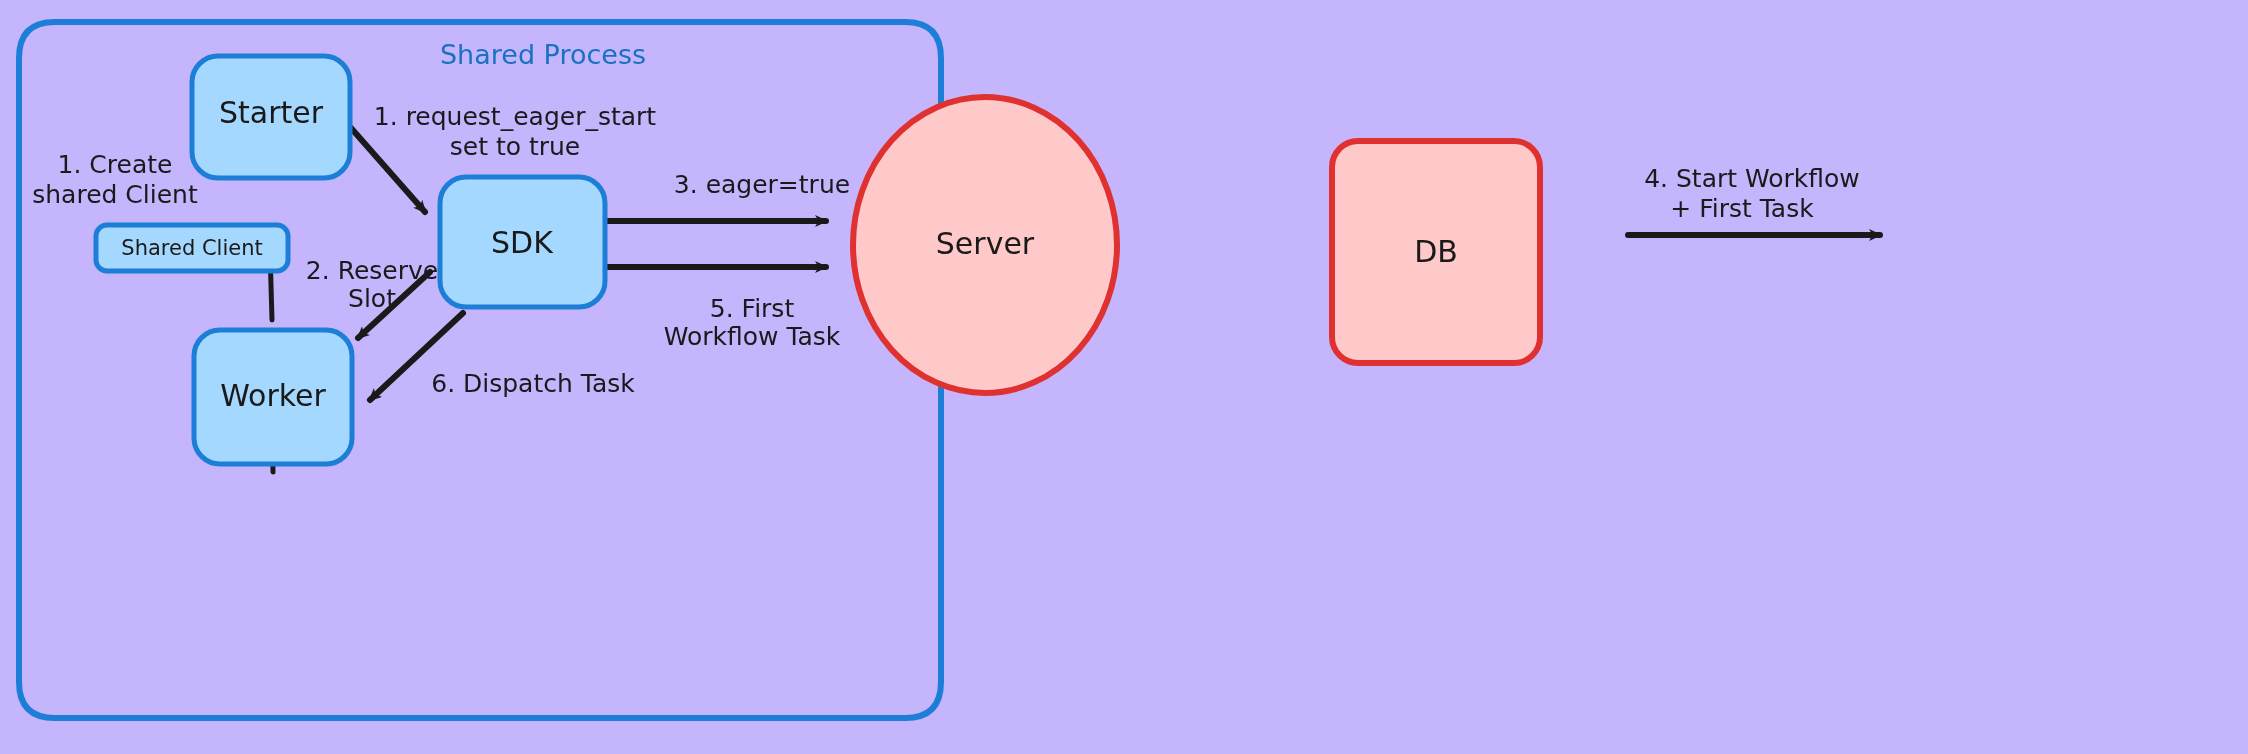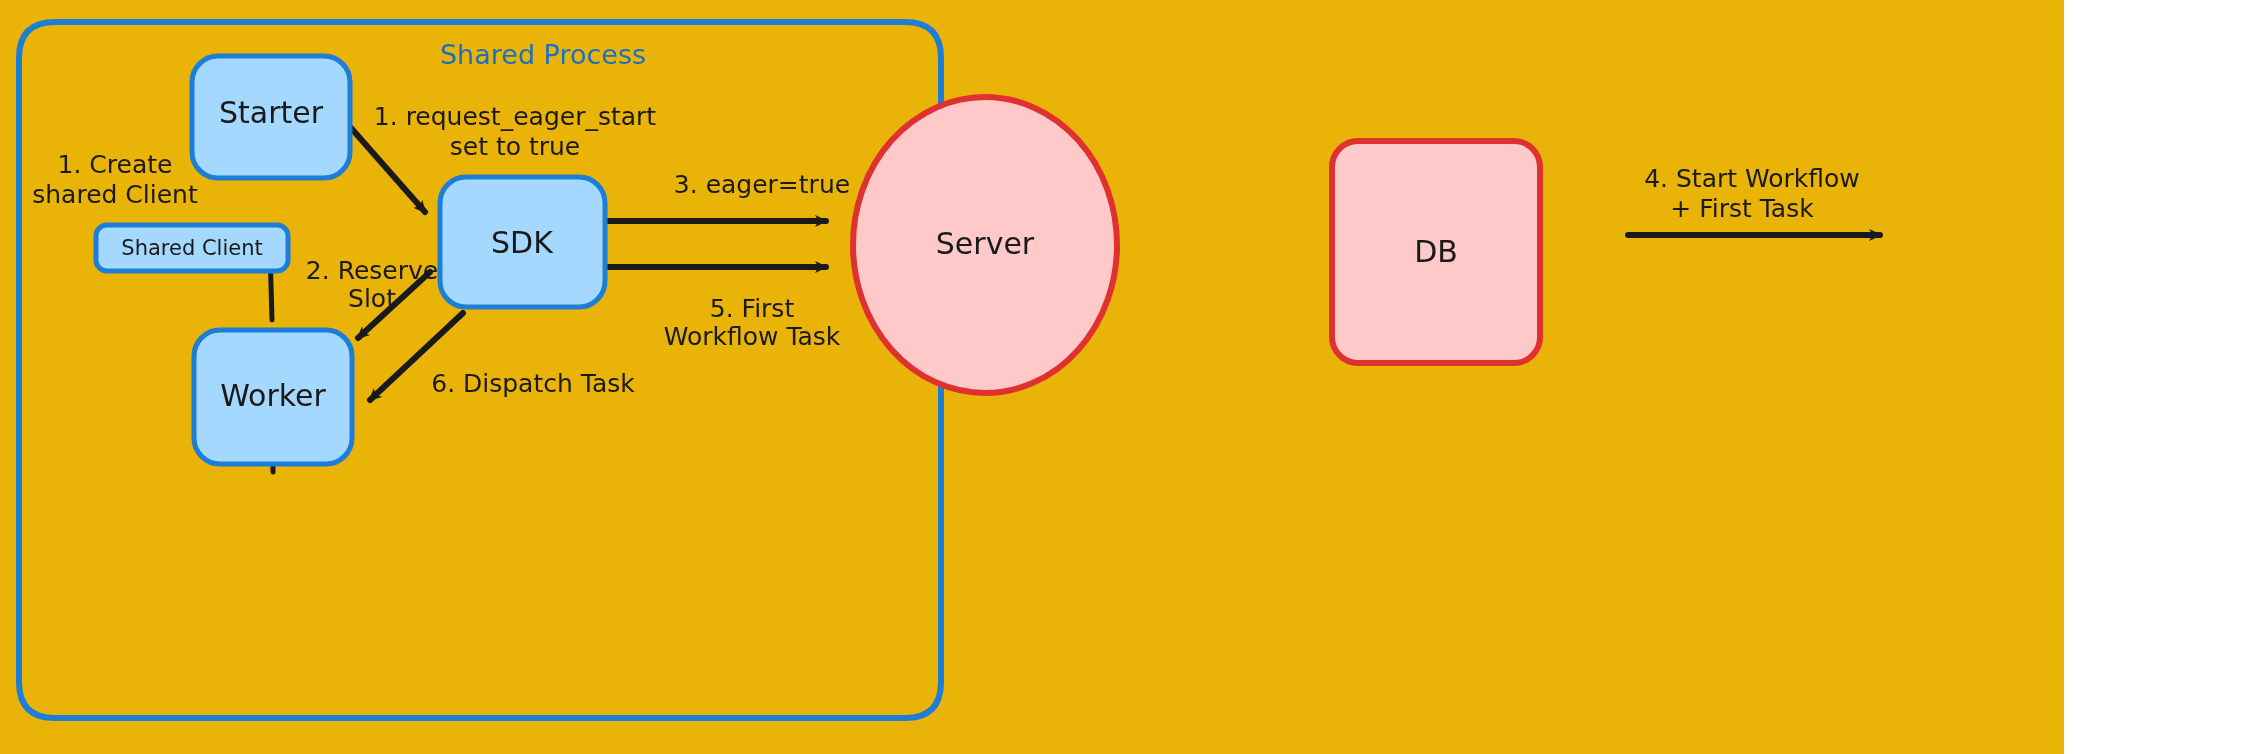--- a/index.html
+++ b/index.html
@@ -5,23 +5,23 @@
   html, body {
     margin: 0;
     padding: 0;
     background: #ffffff;
   }
   body {
     font-family: "DejaVu Sans", sans-serif;
   }
   #canvas {
     position: relative;
-    width: 2064px;
+    width: 2248px;
     height: 754px;
-    background: #eab308;
+    background: #c4b5fd;
     overflow: hidden;
   }
   svg#diagram {
     position: absolute;
     left: 0;
     top: 0;
     width: 2248px;
     height: 754px;
   }
   .node-label {

